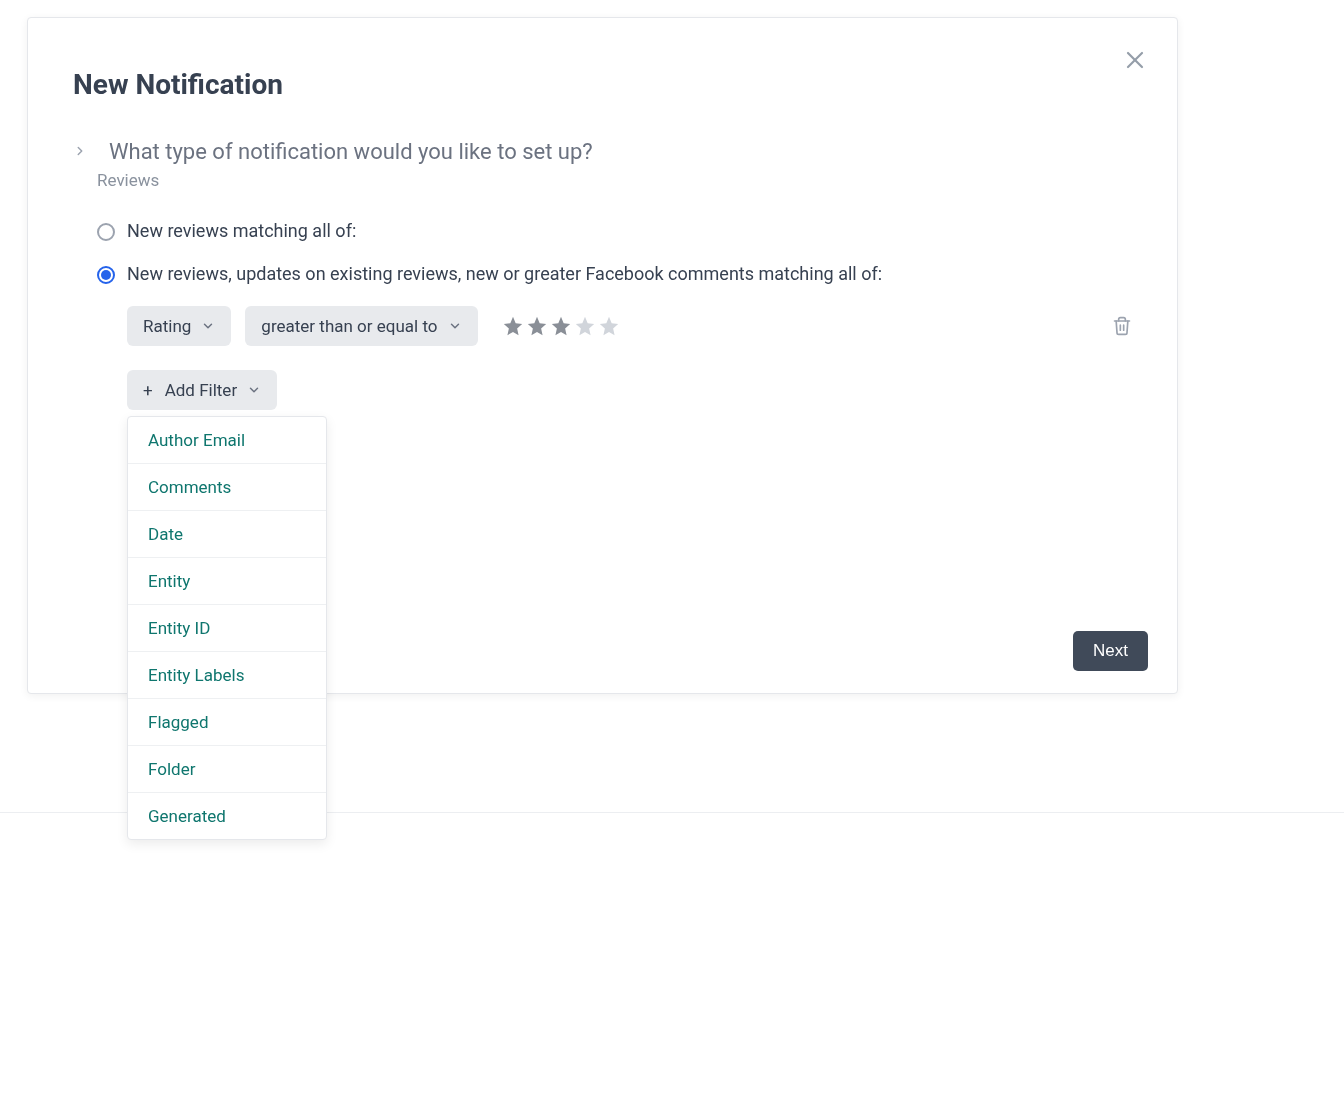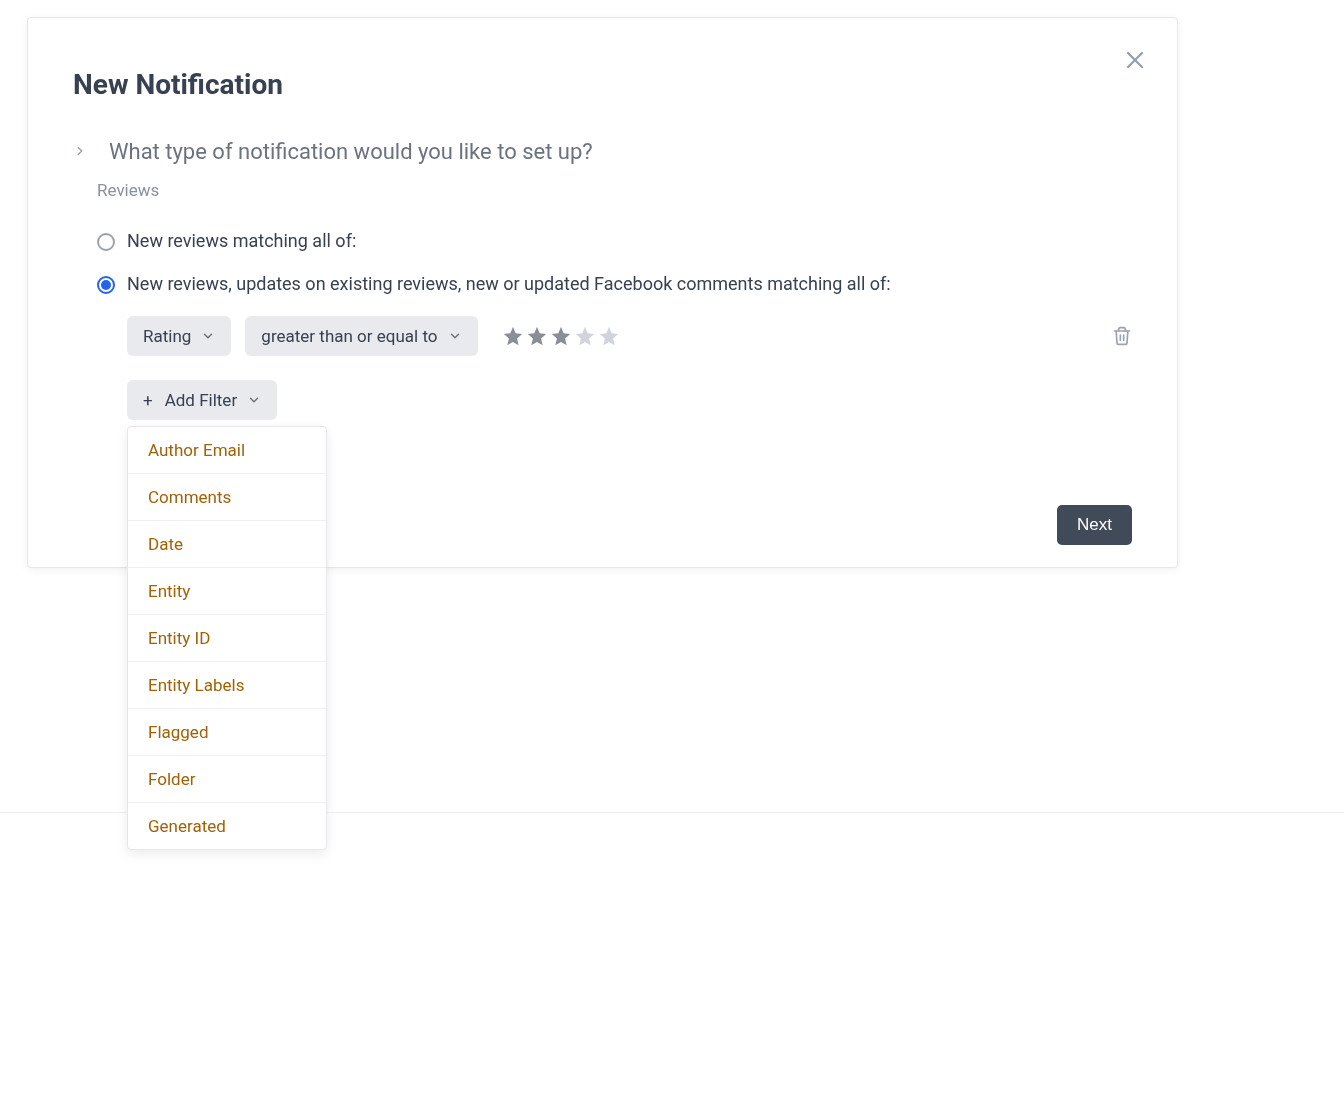--- a/index.html
+++ b/index.html
@@ -12,21 +12,21 @@
       background: #fff;
       width: 1344px;
       height: 1116px;
       position: relative;
     }
     .modal {
       position: absolute;
       left: 27px;
       top: 17px;
       width: 1151px;
-      height: 551px;
+      height: 677px;
       background: #fff;
       border: 1px solid #e5e7eb;
       border-radius: 4px;
       box-shadow: 0 2px 8px rgba(0,0,0,0.06);
       padding: 50px 45px 30px 45px;
     }
     .close-btn {
       position: absolute;
       top: 30px;
       right: 30px;
@@ -65,21 +65,21 @@
       color: #6b7280;
       font-weight: 400;
     }
     .section-title.bold {
       font-weight: 700;
       color: #374151;
     }
     .section-subtitle {
       font-size: 17px;
       color: #8a929e;
-      margin-top: 16px;
+      margin-top: 6px;
       margin-left: 24px;
     }
     .radio-group {
       margin-left: 24px;
     }
     .radio-row {
       display: flex;
       align-items: flex-start;
       gap: 12px;
       margin-bottom: 22px;
@@ -166,31 +166,31 @@
       width: 200px;
       background: #fff;
       border: 1px solid #e5e7eb;
       border-radius: 4px;
       box-shadow: 0 4px 12px rgba(0,0,0,0.08);
       z-index: 100;
     }
     .dropdown-item {
       padding: 13px 20px;
       font-size: 17px;
-      color: #a16207;
+      color: #0f766e;
       border-bottom: 1px solid #eef0f2;
       cursor: pointer;
     }
     .dropdown-item:last-child {
       border-bottom: none;
     }
     .next-btn {
       position: absolute;
       bottom: 22px;
-      right: 45px;
+      right: 29px;
       background: #404a59;
       color: #fff;
       border: none;
       border-radius: 5px;
       padding: 10px 20px;
       font-size: 17px;
       font-weight: 500;
       cursor: pointer;
     }
     .backdrop-divider {
@@ -233,21 +233,21 @@
 
   <div class="section">
 
     <div class="radio-group">
       <div class="radio-row">
         <div class="radio"></div>
         <div class="radio-label">New reviews matching all of:</div>
       </div>
       <div class="radio-row">
         <div class="radio selected"></div>
-        <div class="radio-label">New reviews, updates on existing reviews, new or updated Facebook comments matching all of:</div>
+        <div class="radio-label">New reviews, updates on existing reviews, new or greater Facebook comments matching all of:</div>
       </div>
     </div>
 
     <div class="filter-row">
       <div class="pill">
         <span>Rating</span>
         <svg class="pill-chevron" viewBox="0 0 24 24" fill="none" stroke="currentColor" stroke-width="2.5" stroke-linecap="round" stroke-linejoin="round">
           <polyline points="6 9 12 15 18 9"></polyline>
         </svg>
       </div>

